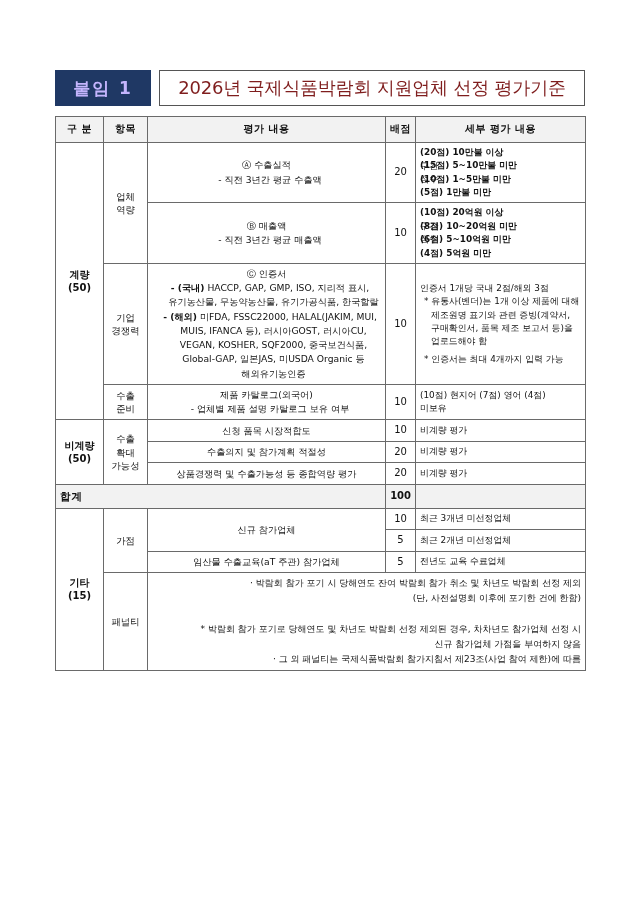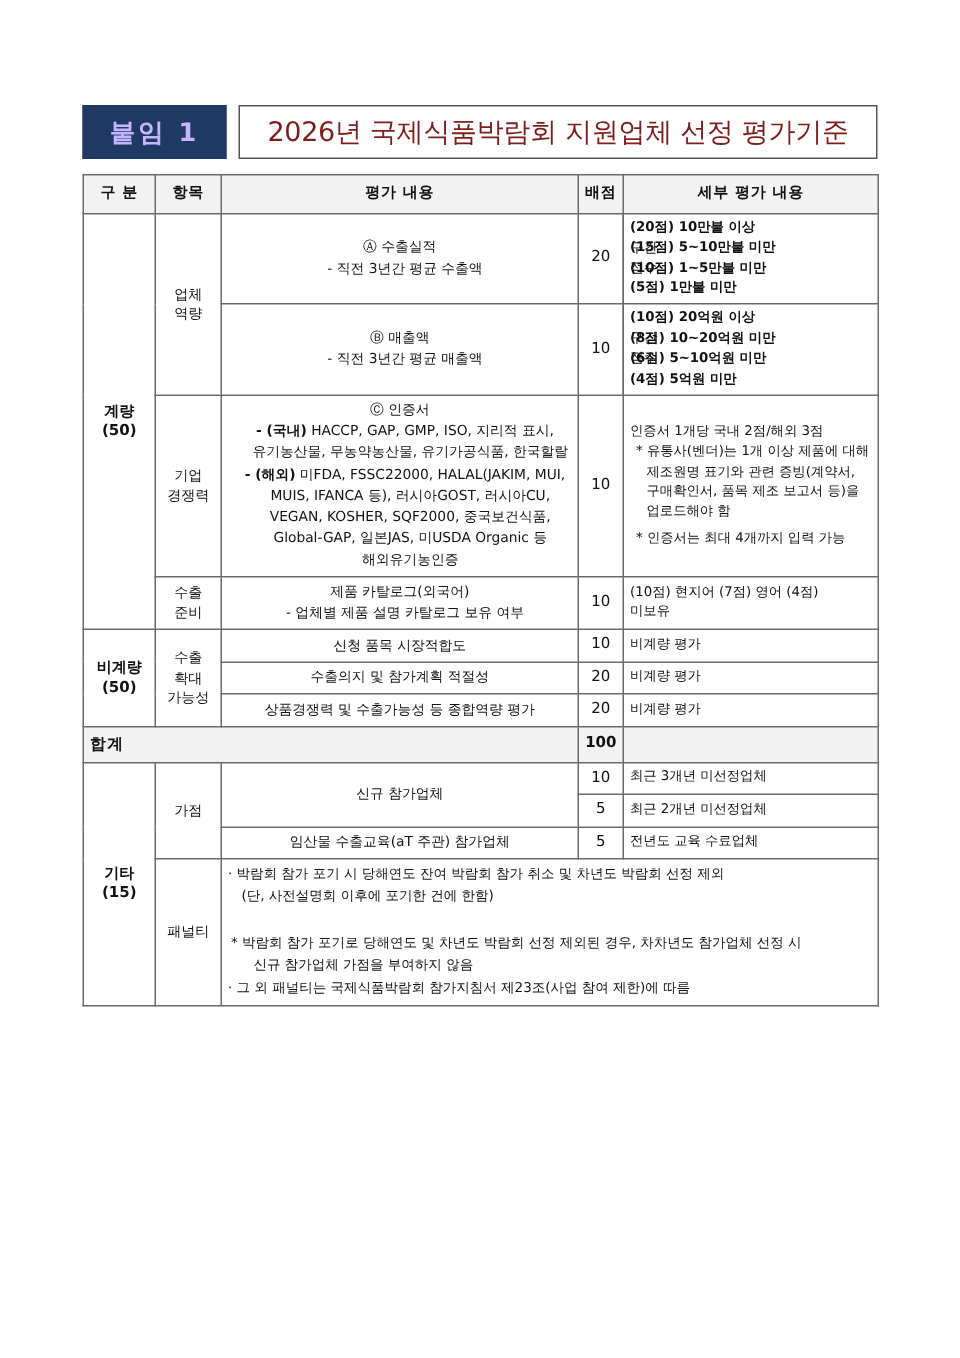--- a/index.html
+++ b/index.html
@@ -146,21 +146,21 @@
     background: #f2f2f2;
     text-align: right;
     font-weight: bold;
     font-size: 10px;
   }
   td.sum-blank {
     background: #f2f2f2;
   }
 
   td.penalty {
-    text-align: left;
+    text-align: right;
     padding: 5px 6px 5px 6px;
     font-size: 9px;
     line-height: 1.65;
   }
   .pl-line { display: block; text-indent: -7px; padding-left: 7px; }
   .pl-sub  { display: block; padding-left: 9px; text-indent: -7px; margin-top: 16px; }
   .pl-sub2 { display: block; padding-left: 17px; }
   .pl-cont { display: block; padding-left: 9px; }
 
   .det-line  { display: block; }

